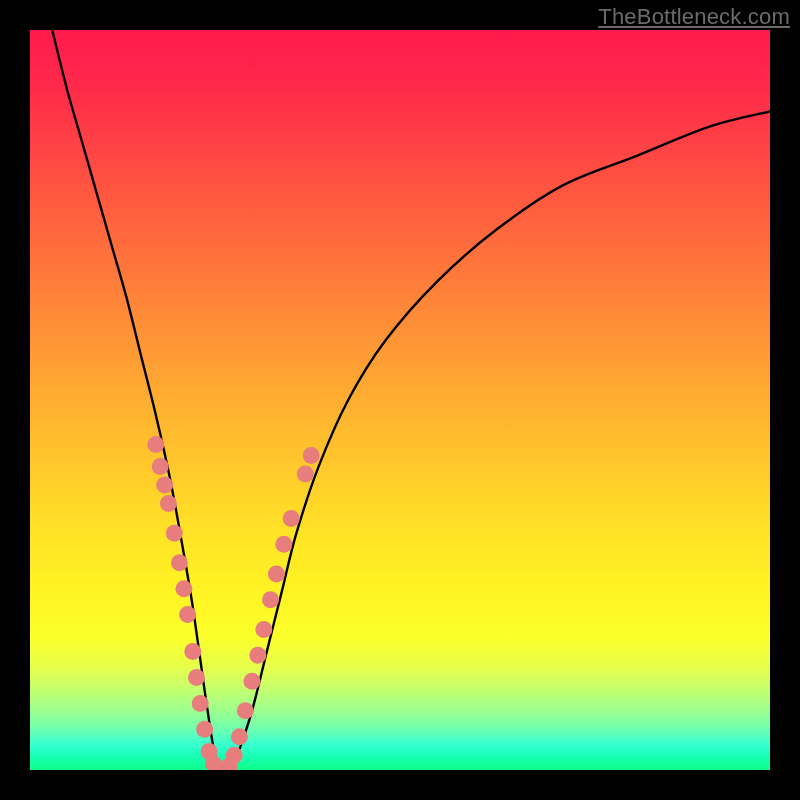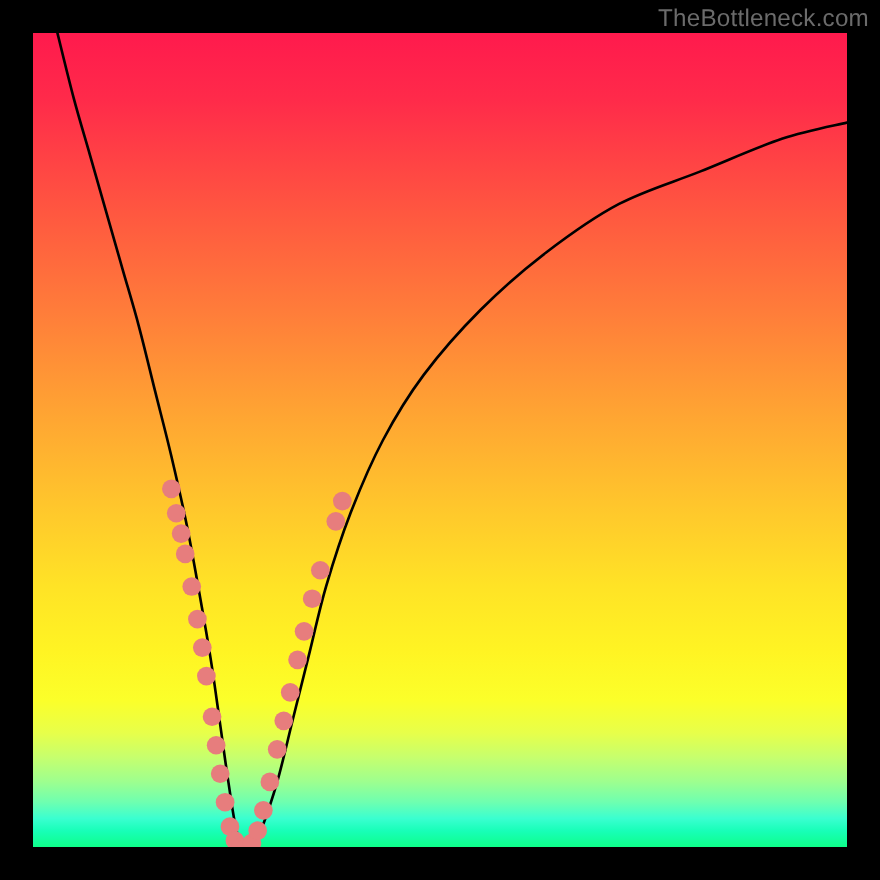--- a/index.html
+++ b/index.html
@@ -51,20 +51,21 @@
   }
   .watermark {
     position: absolute;
     top: 4px;
     right: 10px;
     color: #6b6b6b;
     font-size: 22px;
     font-weight: 500;
     letter-spacing: 0.2px;
     user-select: none;
+    text-decoration: underline;
   }
   svg.curve {
     position: absolute;
     inset: 0;
     width: 740px;
     height: 740px;
   }
 </style>
 </head>
 <body>

